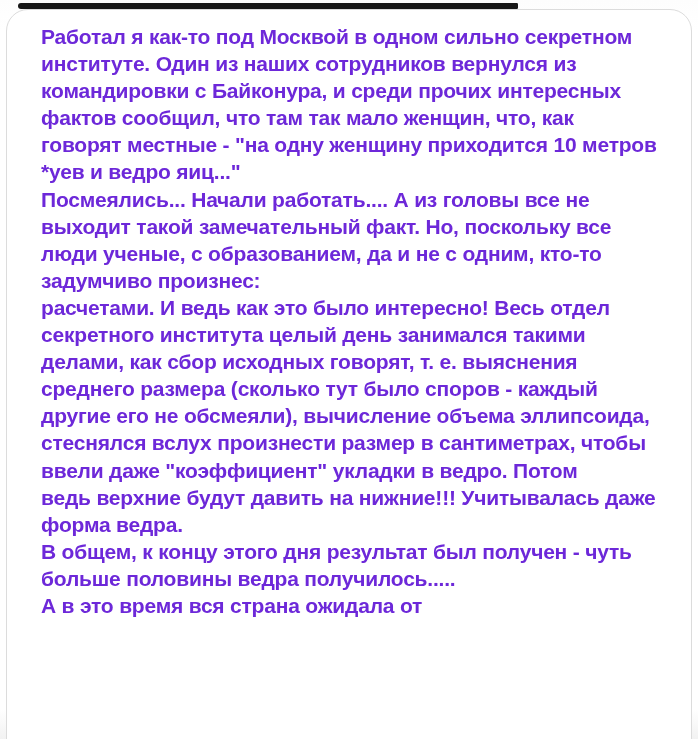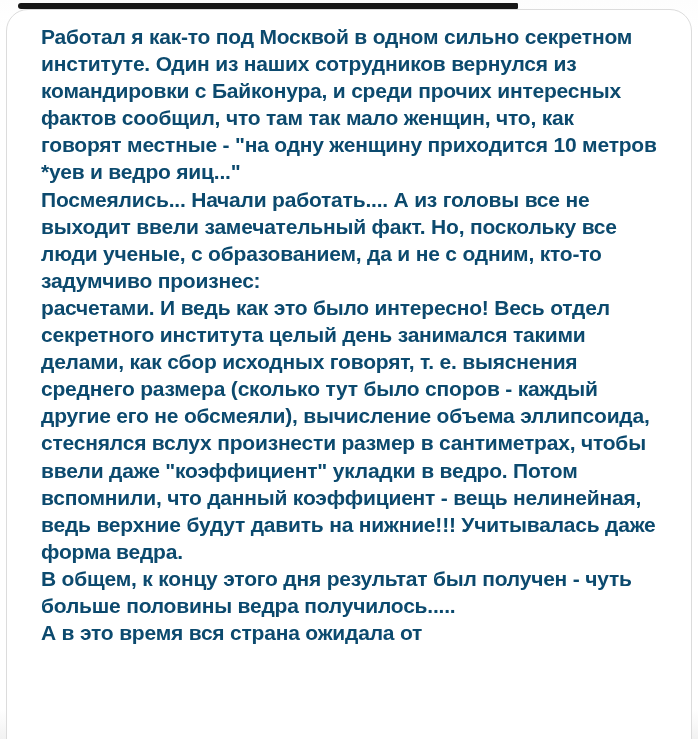--- a/index.html
+++ b/index.html
@@ -34,48 +34,47 @@
     position: absolute;
     left: 34px; top: 13px;
     width: 648px;
   }
   .text-line {
     white-space: nowrap;
     font-size: 21px;
     line-height: 27.1px;
     font-weight: bold;
     letter-spacing: -0.2px;
-    color: #0c4a6e;
+    color: #6d28d9;
   }
 </style>
 </head>
 <body>
 
 <div class="page-root">
   <div class="crop-artifact"></div>
   <div class="text-card">
     <div class="post-text">
       <div class="text-line">Работал я как-то под Москвой в одном сильно секретном</div>
       <div class="text-line">институте. Один из наших сотрудников вернулся из</div>
       <div class="text-line">командировки с Байконура, и среди прочих интересных</div>
       <div class="text-line">фактов сообщил, что там так мало женщин, что, как</div>
       <div class="text-line">говорят местные - "на одну женщину приходится 10 метров</div>
       <div class="text-line">*уев и ведро яиц..."</div>
       <div class="text-line">Посмеялись... Начали работать.... А из головы все не</div>
-      <div class="text-line">выходит ввели замечательный факт. Но, поскольку все</div>
+      <div class="text-line">выходит такой замечательный факт. Но, поскольку все</div>
       <div class="text-line">люди ученые, с образованием, да и не с одним, кто-то</div>
       <div class="text-line">задумчиво произнес:</div>
       <div class="text-line">расчетами. И ведь как это было интересно! Весь отдел</div>
       <div class="text-line">секретного института целый день занимался такими</div>
       <div class="text-line">делами, как сбор исходных говорят, т. е. выяснения</div>
       <div class="text-line">среднего размера (сколько тут было споров - каждый</div>
       <div class="text-line">другие его не обсмеяли), вычисление объема эллипсоида,</div>
       <div class="text-line">стеснялся вслух произнести размер в сантиметрах, чтобы</div>
       <div class="text-line">ввели даже "коэффициент" укладки в ведро. Потом</div>
-      <div class="text-line">вспомнили, что данный коэффициент - вещь нелинейная,</div>
       <div class="text-line">ведь верхние будут давить на нижние!!! Учитывалась даже</div>
       <div class="text-line">форма ведра.</div>
       <div class="text-line">В общем, к концу этого дня результат был получен - чуть</div>
       <div class="text-line">больше половины ведра получилось.....</div>
       <div class="text-line">А в это время вся страна ожидала от</div>
     </div>
   </div>
 </div>
 
 </body></html>

